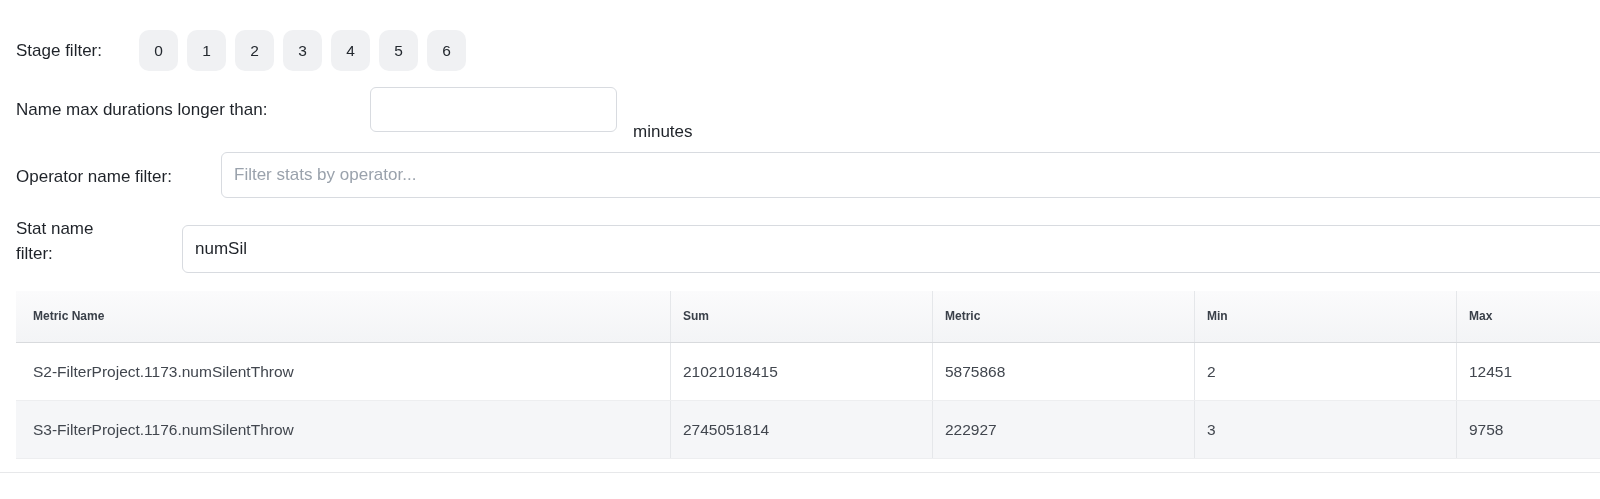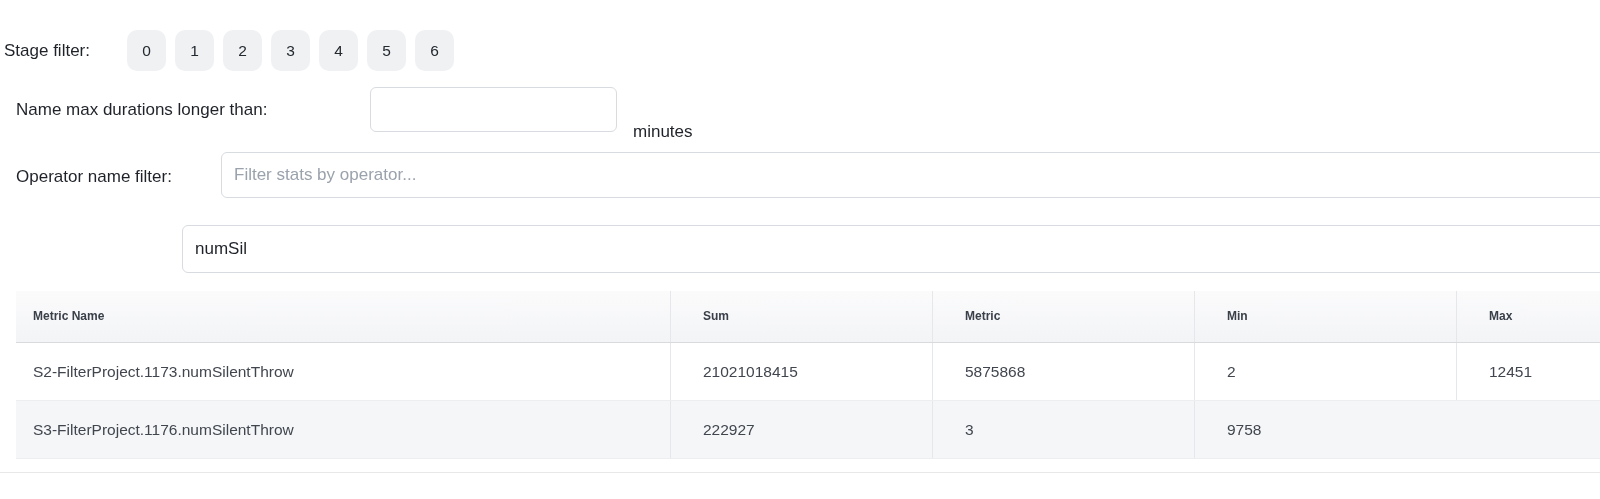--- a/index.html
+++ b/index.html
@@ -18,21 +18,21 @@
 
   
   .ctl-label {
     color: #1f2329;
     font-size: 17px;
     line-height: 25px;
   }
 
   #stage-row {
     position: absolute;
-    left: 4px;
+    left: 16px;
     top: 30px;
     height: 41px;
     display: flex;
     align-items: center;
   }
   #stage-row .ctl-label { margin-right: 37px; }
   .stage-btn {
     width: 39px;
     height: 41px;
     margin-right: 9px;
@@ -132,21 +132,21 @@
     color: #3a4049;
     font-size: 12px;
     line-height: 51px;
   }
   .t-body-row {
     height: 57px;
     border-bottom: 1px solid #edeef0;
   }
   .t-body-row.alt { background: #f5f6f8; }
   .t-cell {
-    padding-left: 32px;
+    padding-left: 12px;
     font-size: 15.5px;
     color: #41464e;
     line-height: 57px;
     white-space: nowrap;
     overflow: hidden;
   }
   .t-cell.first { padding-left: 17px; }
   .t-cell.sep { border-left: 1px solid #e5e7ea; }
 
   #bottom-divider {
@@ -176,20 +176,21 @@
 
   <div id="duration-row">
     <span class="ctl-label">Name max durations longer than:</span>
     <input id="duration-input" type="text" value="" style="">
     <span class="ctl-label" id="duration-unit">minutes</span>
   </div>
 
   <div id="operator-label" class="ctl-label">Operator name filter:</div>
   <input id="operator-input" class="text-input" type="text" placeholder="Filter stats by operator..." style="">
 
+  <div id="stat-label" class="ctl-label">Stat name filter:</div>
   <input id="stat-input" class="text-input" type="text" value="numSil" style="">
 
   <div id="stats-table">
     <div class="t-row t-head">
       <div class="t-cell first">Metric Name</div>
       <div class="t-cell sep">Sum</div>
       <div class="t-cell sep">Metric</div>
       <div class="t-cell sep">Min</div>
       <div class="t-cell sep">Max</div>
     </div>
@@ -197,20 +198,21 @@
     <div class="t-row t-body-row">
       <div class="t-cell first">S2-FilterProject.1173.numSilentThrow</div>
       <div class="t-cell sep">21021018415</div>
       <div class="t-cell sep">5875868</div>
       <div class="t-cell sep">2</div>
       <div class="t-cell sep">12451</div>
     </div>
 
     <div class="t-row t-body-row alt">
       <div class="t-cell first">S3-FilterProject.1176.numSilentThrow</div>
+      <div class="t-cell sep">2745051814</div>
       <div class="t-cell sep">222927</div>
       <div class="t-cell sep">3</div>
       <div class="t-cell sep">9758</div>
     </div>
   </div>
 
   <div id="bottom-divider"></div>
 
 </div>
 

